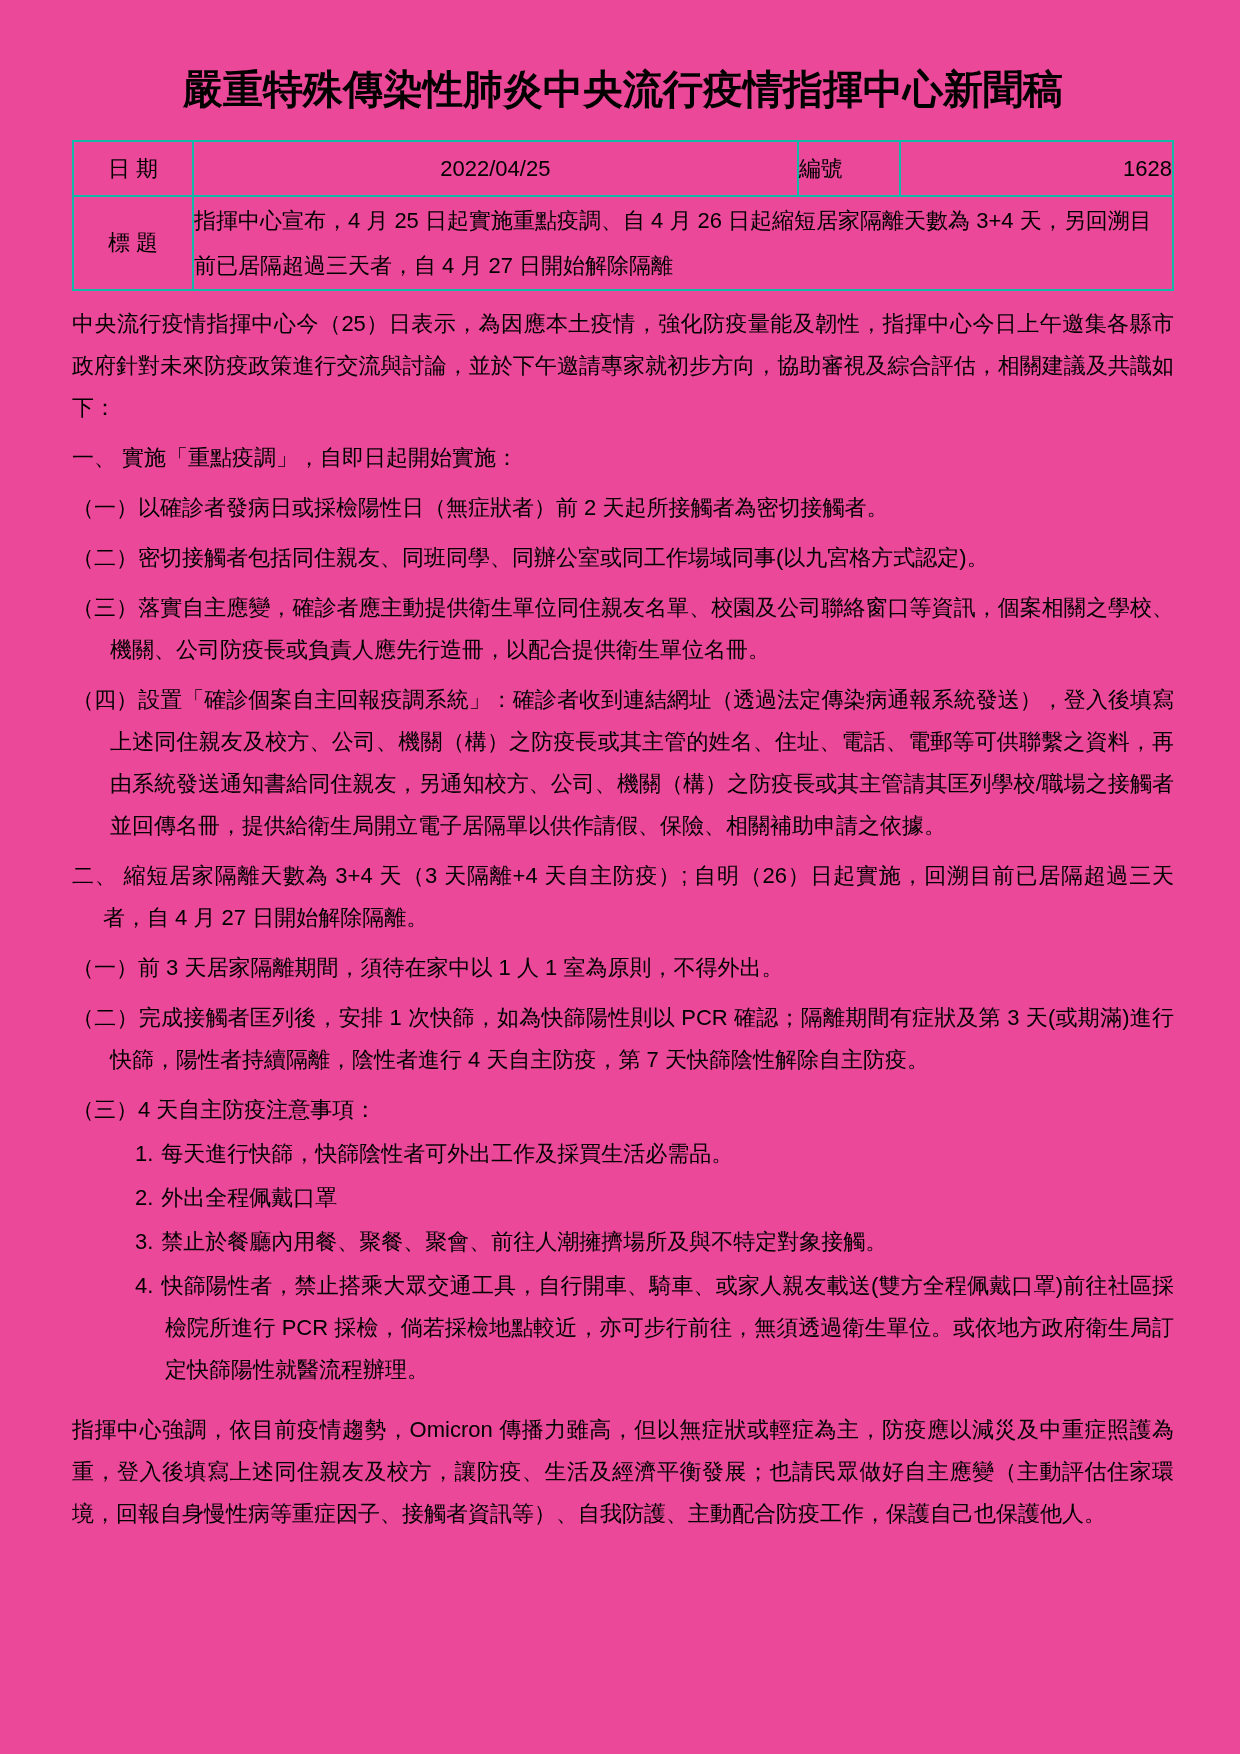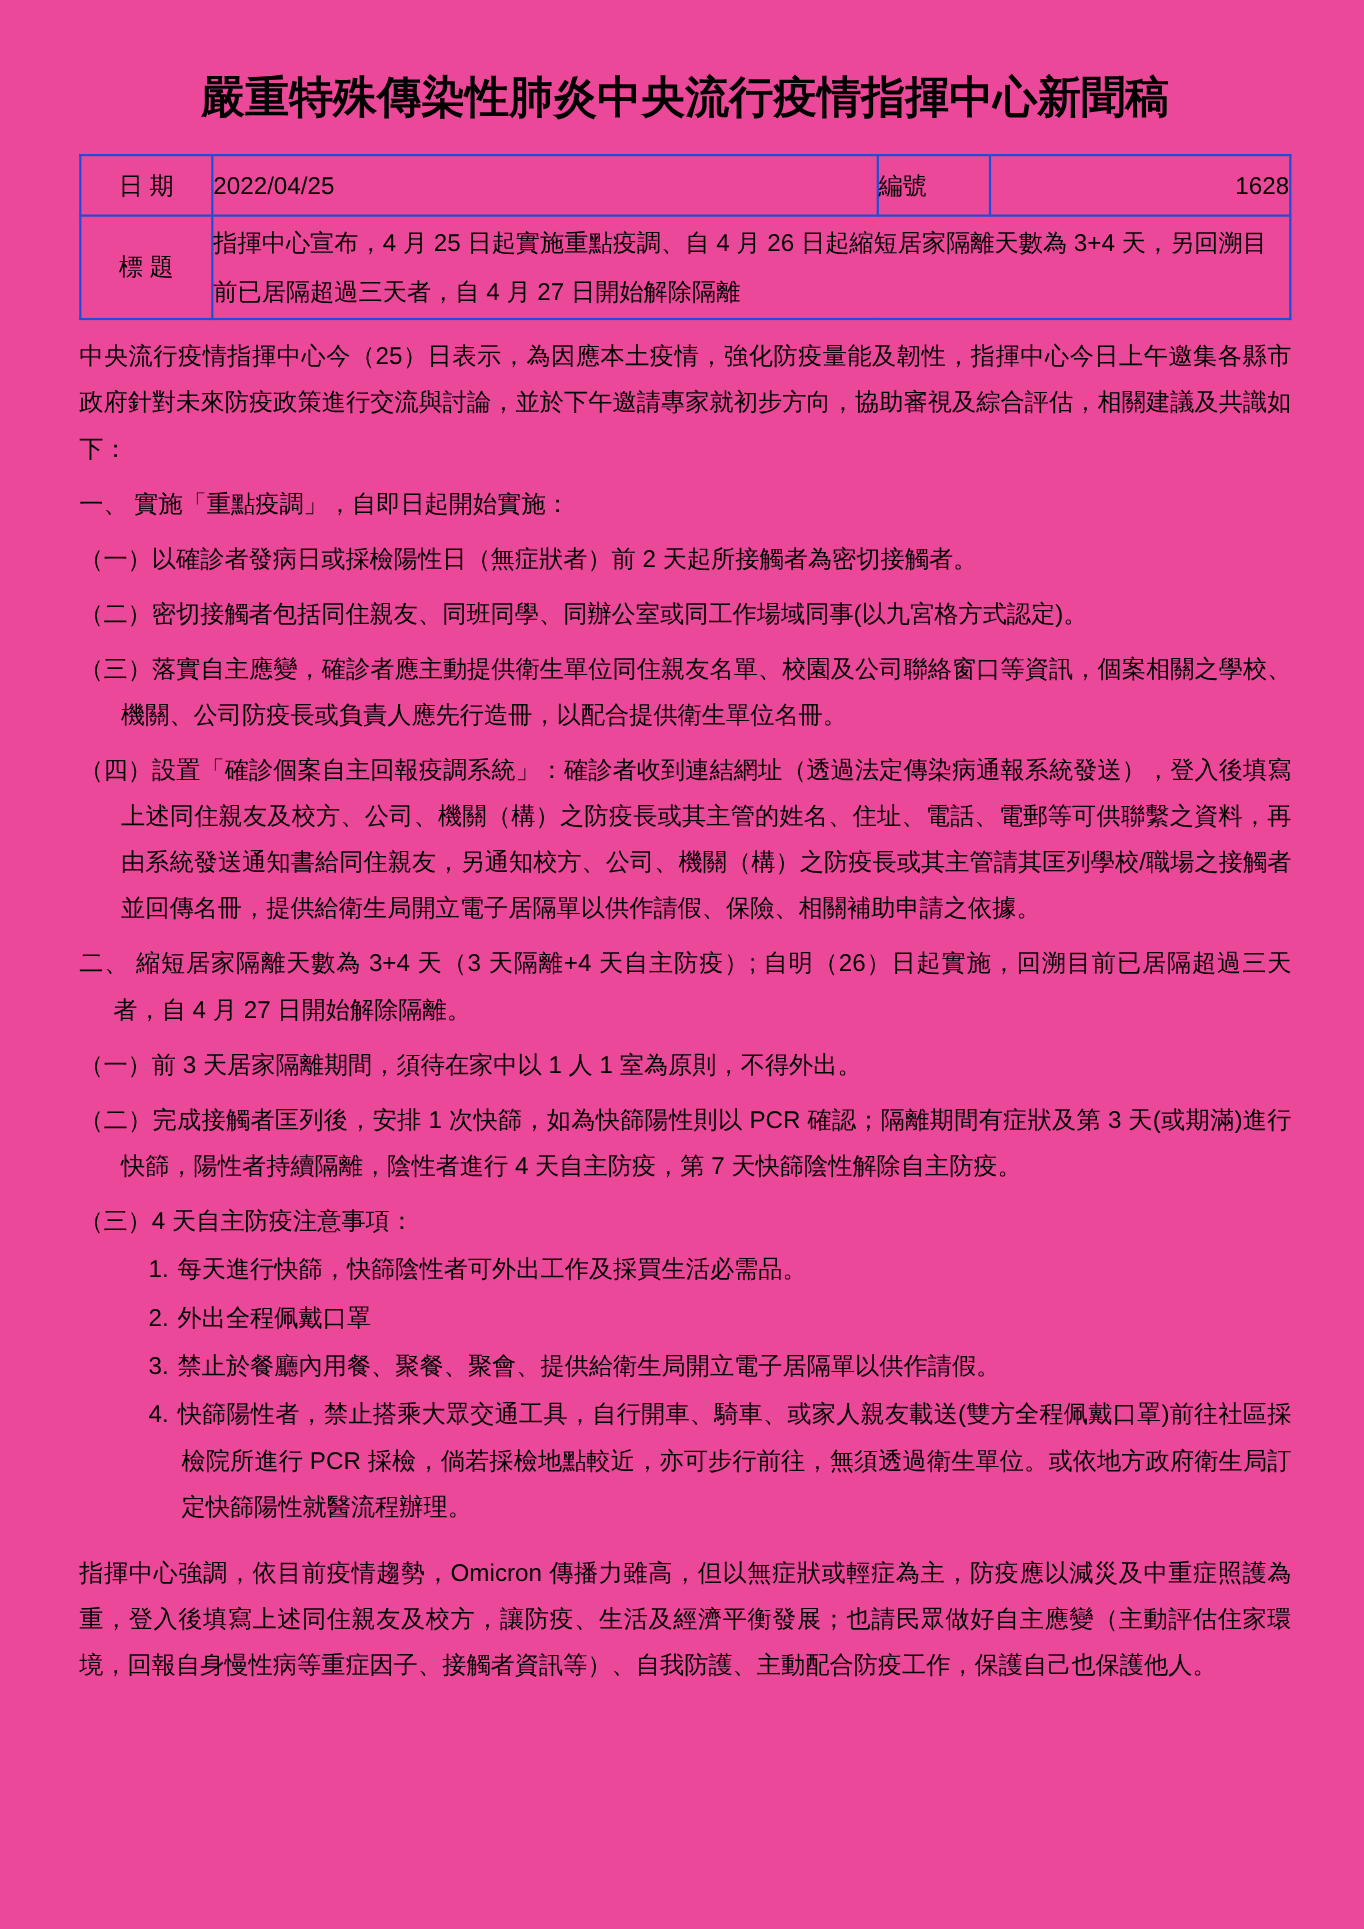--- a/index.html
+++ b/index.html
@@ -27,26 +27,26 @@
     text-align: center;
     white-space: nowrap;
   }
   table.meta {
     width: 100%;
     border-collapse: collapse;
     table-layout: fixed;
     font-size: 22px;
   }
   table.meta td {
-    border: 2px solid #1d4ed8;
+    border: 2px solid #14b8a6;
     padding: 0;
     vertical-align: middle;
   }
   td.c-label { width: 10.8%; text-align: center; }
-  td.c-date  { width: 55.2%; text-align: left; padding: 0 8px; }
+  td.c-date  { width: 55.2%; text-align: center; padding: 0 8px; }
   td.c-nolab { width: 9.2%;  text-align: left; margin-top: 36px; }
   td.c-noval { width: 24.8%; text-align: right; }
   tr.row-1 td { height: 53px; }
   tr.row-2 td { height: 92px; }
   td.c-subject {
     text-align: left;
     padding: 2px 10px;
     line-height: 45px;
   }
   .body {
@@ -116,20 +116,20 @@
 
     <p class="item"><span class="marker">（一）</span><span>前 3 天居家隔離期間，須待在家中以 1 人 1 室為原則，不得外出。</span></p>
 
     <p class="item"><span class="marker">（二）</span><span>完成接觸者匡列後，安排 1 次快篩，如為快篩陽性則以 PCR 確認；隔離期間有症狀及第 3 天(或期滿)進行快篩，陽性者持續隔離，陰性者進行 4 天自主防疫，第 7 天快篩陰性解除自主防疫。</span></p>
 
     <p class="item has-list"><span class="marker">（三）</span><span>4 天自主防疫注意事項：</span></p>
 
     <div class="numlist">
       <p class="numitem"><span class="marker">1.</span><span>每天進行快篩，快篩陰性者可外出工作及採買生活必需品。</span></p>
       <p class="numitem"><span class="marker">2.</span><span>外出全程佩戴口罩</span></p>
-      <p class="numitem"><span class="marker">3.</span><span>禁止於餐廳內用餐、聚餐、聚會、提供給衛生局開立電子居隔單以供作請假。</span></p>
+      <p class="numitem"><span class="marker">3.</span><span>禁止於餐廳內用餐、聚餐、聚會、前往人潮擁擠場所及與不特定對象接觸。</span></p>
       <p class="numitem"><span class="marker">4.</span><span>快篩陽性者，禁止搭乘大眾交通工具，自行開車、騎車、或家人親友載送(雙方全程佩戴口罩)前往社區採檢院所進行 PCR 採檢，倘若採檢地點較近，亦可步行前往，無須透過衛生單位。或依地方政府衛生局訂定快篩陽性就醫流程辦理。</span></p>
     </div>
 
     <p class="para">指揮中心強調，依目前疫情趨勢，Omicron 傳播力雖高，但以無症狀或輕症為主，防疫應以減災及中重症照護為重，登入後填寫上述同住親友及校方，讓防疫、生活及經濟平衡發展；也請民眾做好自主應變（主動評估住家環境，回報自身慢性病等重症因子、接觸者資訊等）、自我防護、主動配合防疫工作，保護自己也保護他人。</p>
 
   </div>
 </div>
 
 </body></html>

